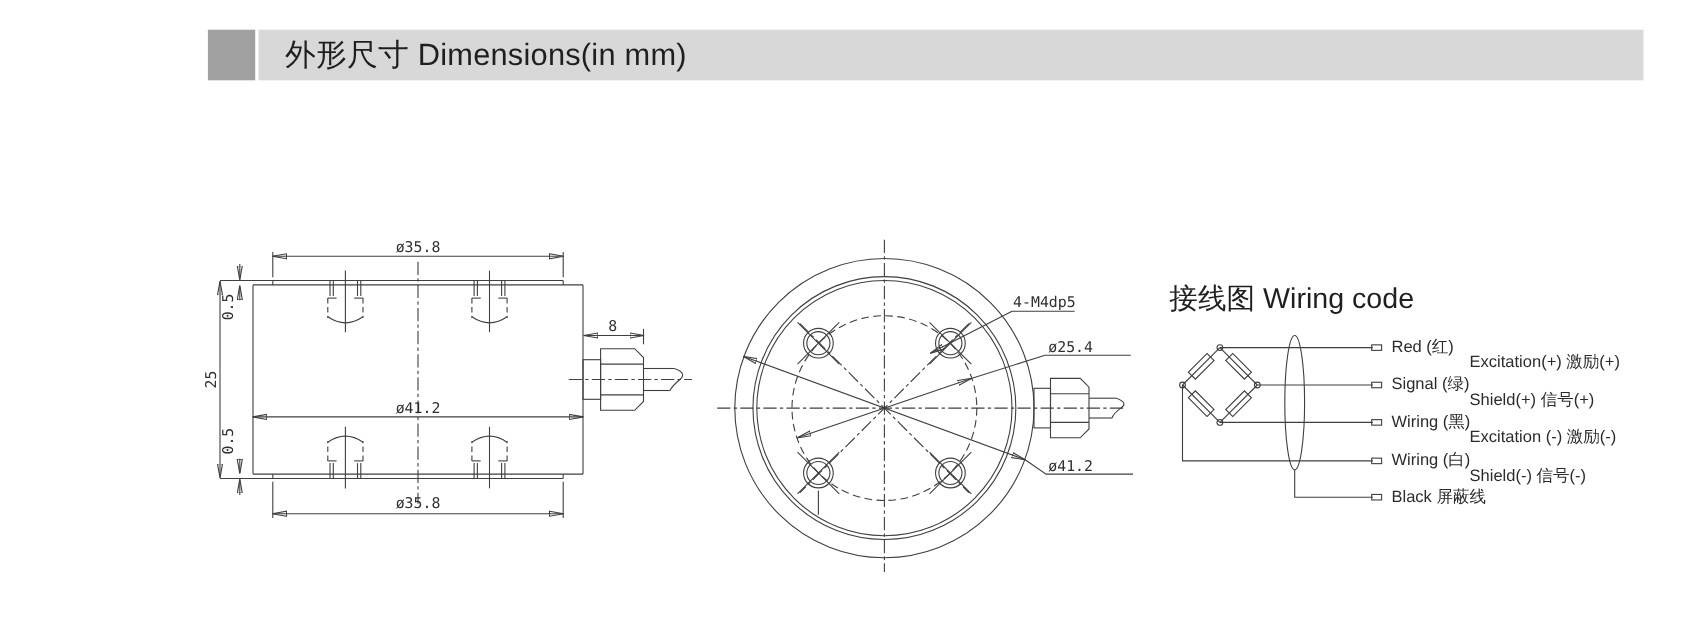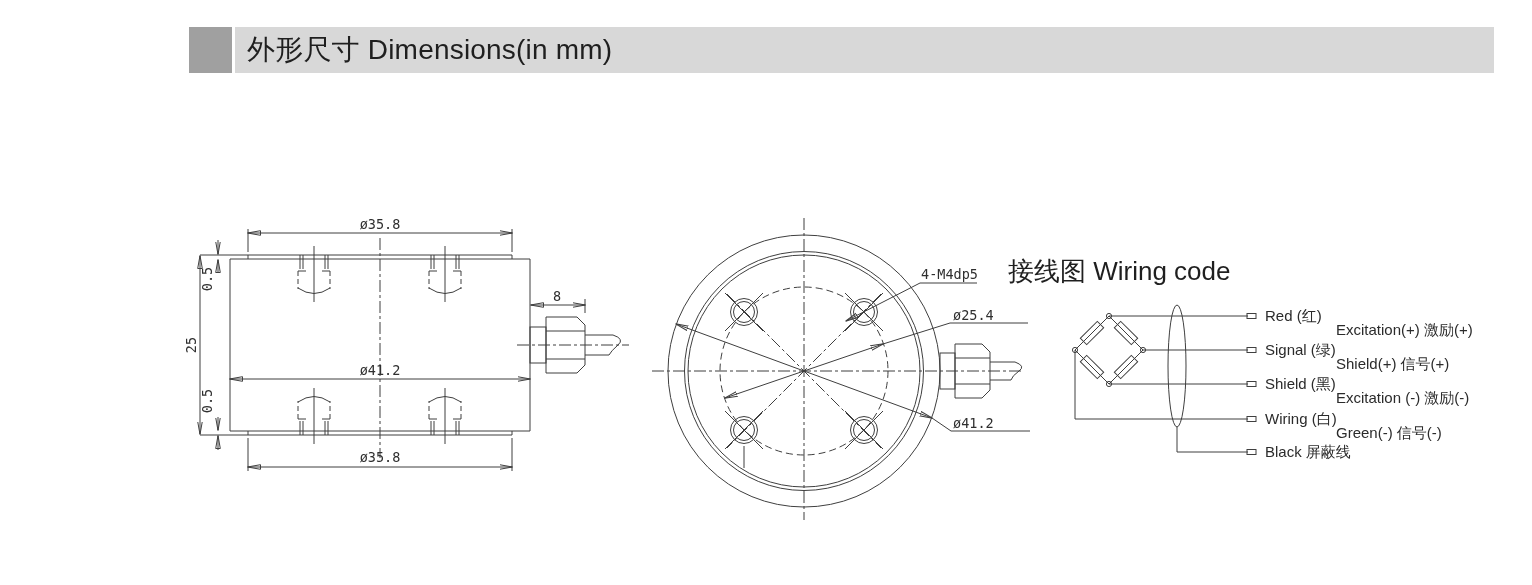--- a/index.html
+++ b/index.html
@@ -1,25 +1,25 @@
 <!DOCTYPE html>
 <html><head>
 <meta charset="utf-8">
 <style>
   html,body{margin:0;padding:0;background:#ffffff;}
   body{position:relative;width:1532px;height:585px;overflow:hidden;
        font-family:"Liberation Sans",sans-serif;}
   .header-square{position:absolute;left:189px;top:27px;width:43px;height:46px;background:#a0a0a0;}
   .header-bar{position:absolute;left:235px;top:27px;width:1259px;height:46px;background:#d8d8d8;}
-  .header-bar span{display:block;padding-left:12px;line-height:46px;font-size:28px;color:#1f1f1f;letter-spacing:0.2px;}
+  .header-bar span{display:block;padding-left:24px;line-height:46px;font-size:28px;color:#1f1f1f;letter-spacing:0.2px;}
   svg.drawing{position:absolute;left:0;top:0;width:1532px;height:585px;}
   svg.drawing line,svg.drawing path,svg.drawing circle,svg.drawing rect,svg.drawing ellipse,svg.drawing polyline{
       stroke:#3f3f3f;stroke-width:1;fill:none;}
   svg.drawing text{font-family:"DejaVu Sans Mono",monospace;font-size:13.5px;fill:#2f2f2f;stroke:none;}
-  .wiring-title{position:absolute;left:1008px;top:254px;font-size:26px;color:#1f1f1f;white-space:nowrap;}
+  .wiring-title{position:absolute;left:1063px;top:254px;font-size:26px;color:#1f1f1f;white-space:nowrap;}
   .wire-row{position:absolute;height:20px;line-height:20px;font-size:15px;color:#2b2b2b;white-space:nowrap;}
   .wire-row .wlabel{position:absolute;left:0;}
   .wire-row .wdesc{position:absolute;left:71px;margin-top:14px;}
 </style>
 </head>
 <body>
 
 <svg class="drawing" viewBox="0 0 1532 585">
   <defs>
     <marker id="arr" orient="auto-start-reverse" markerWidth="14" markerHeight="7" refX="12.5" refY="3">
@@ -206,23 +206,23 @@
 
 <div class="wire-row" style="left:1265px;top:306px;">
   <span class="wlabel">Red (红)</span>
   <span class="wdesc">Excitation(+) 激励(+)</span>
 </div>
 <div class="wire-row" style="left:1265px;top:340px;">
   <span class="wlabel">Signal (绿)</span>
   <span class="wdesc">Shield(+) 信号(+)</span>
 </div>
 <div class="wire-row" style="left:1265px;top:374px;">
-  <span class="wlabel">Shield (黑)</span>
+  <span class="wlabel">Wiring (黑)</span>
   <span class="wdesc">Excitation (-) 激励(-)</span>
 </div>
 <div class="wire-row" style="left:1265px;top:409px;">
   <span class="wlabel">Wiring (白)</span>
-  <span class="wdesc">Green(-) 信号(-)</span>
+  <span class="wdesc">Shield(-) 信号(-)</span>
 </div>
 <div class="wire-row" style="left:1265px;top:442px;">
   <span class="wlabel">Black 屏蔽线</span>
   <span class="wdesc"></span>
 </div>
 
 </body></html>

